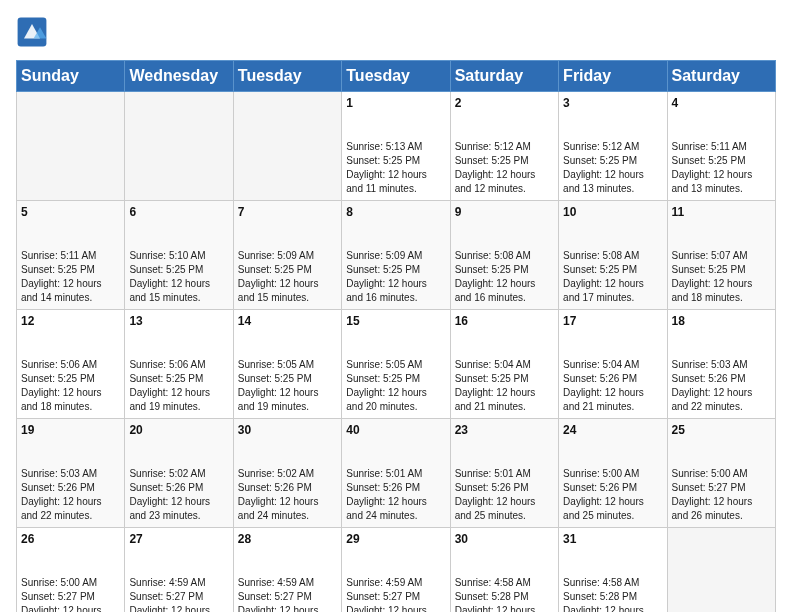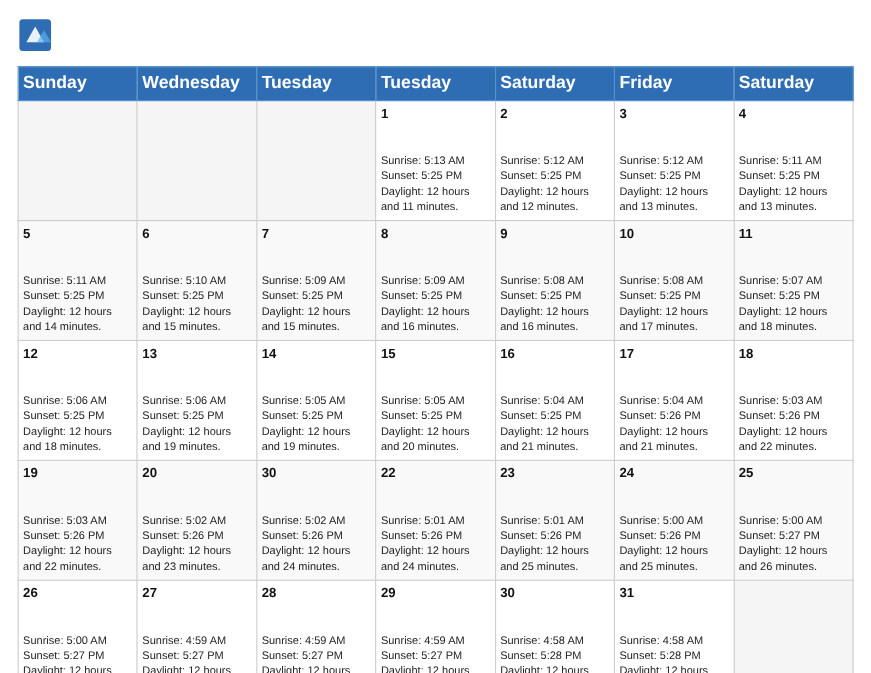--- a/index.html
+++ b/index.html
@@ -211,21 +211,21 @@
         </td>
         <td>
           <div class="day-num">20</div>
           <div class="day-info">Sunrise: 5:02 AM<br>Sunset: 5:26 PM<br>Daylight: 12 hours<br>and 23 minutes.</div>
         </td>
         <td>
           <div class="day-num">30</div>
           <div class="day-info">Sunrise: 5:02 AM<br>Sunset: 5:26 PM<br>Daylight: 12 hours<br>and 24 minutes.</div>
         </td>
         <td>
-          <div class="day-num">22</div>
+          <div class="day-num">40</div>
           <div class="day-info">Sunrise: 5:01 AM<br>Sunset: 5:26 PM<br>Daylight: 12 hours<br>and 24 minutes.</div>
         </td>
         <td>
           <div class="day-num">23</div>
           <div class="day-info">Sunrise: 5:01 AM<br>Sunset: 5:26 PM<br>Daylight: 12 hours<br>and 25 minutes.</div>
         </td>
         <td>
           <div class="day-num">24</div>
           <div class="day-info">Sunrise: 5:00 AM<br>Sunset: 5:26 PM<br>Daylight: 12 hours<br>and 25 minutes.</div>
         </td>

